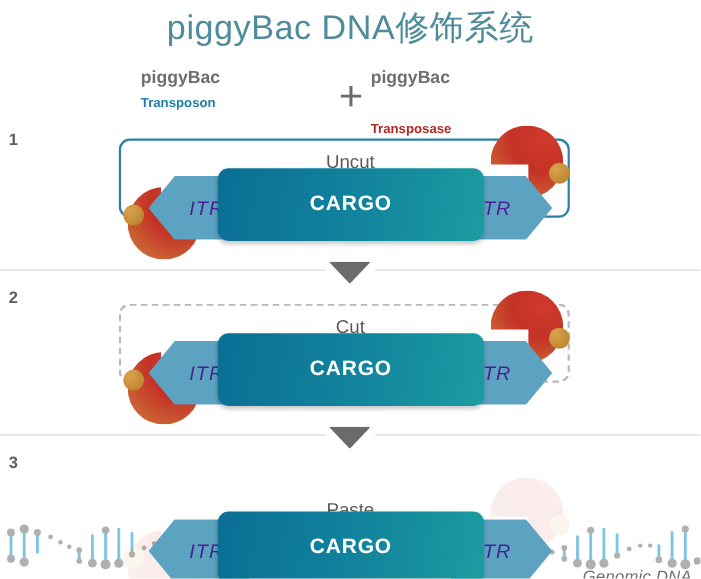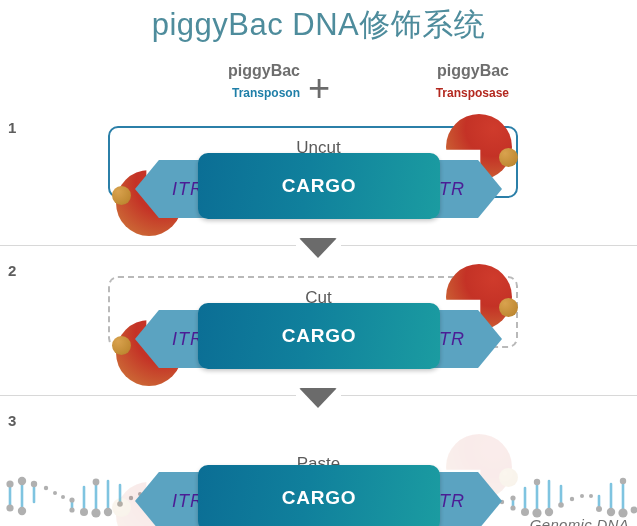--- a/index.html
+++ b/index.html
@@ -34,36 +34,36 @@
   
   #legend {
     position: absolute;
     top: 60px;
     left: 0;
     width: 637px;
     height: 56px;
   }
   .legend-col {
     position: absolute;
-    text-align: right;
+    text-align: left;
     line-height: 22px;
   }
   .legend-top {
     font-size: 16px;
     font-weight: bold;
     color: #6e6e6e;
   }
   .legend-bottom {
     font-size: 12px;
     font-weight: bold;
   }
   #legend-transposon { left: 128px; width: 172px; }
   #legend-transposase { left: 337px; width: 172px; }
   #legend-transposon .legend-bottom { color: #1f7fa8; }
-  #legend-transposase .legend-bottom { color: #b3281f; }
+  #legend-transposase .legend-bottom { color: #b3281f; margin-top: 24px; }
   #legend-plus {
     position: absolute;
     left: 299px;
     top: 8px;
     width: 40px;
     text-align: center;
     font-size: 38px;
     line-height: 40px;
     font-weight: 500;
     color: #6b6b6b;

